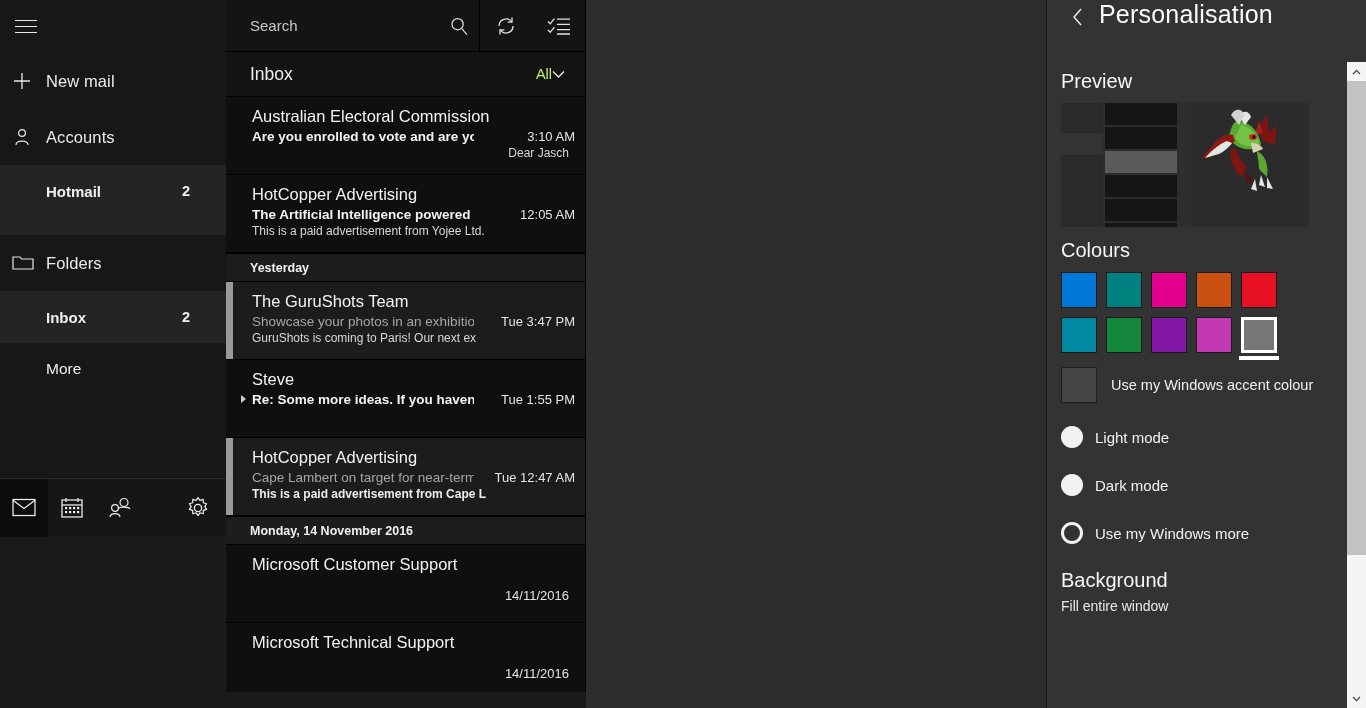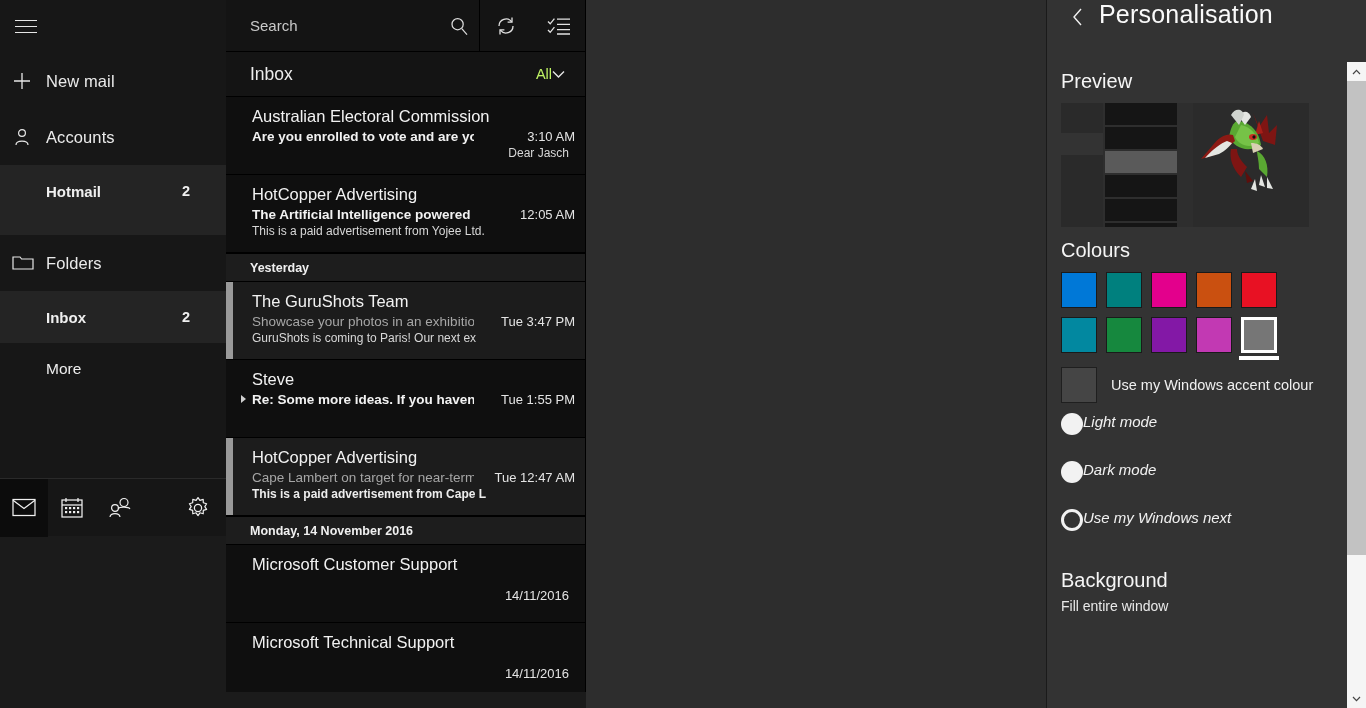--- a/index.html
+++ b/index.html
@@ -135,21 +135,21 @@
   }
   .swatch-wrap { position: relative; }
   .swatch-wrap.selected .swatch { border: 3px solid #ffffff; }
   .swatch-wrap.selected::after {
     content:''; position:absolute; left:-2px; right:-2px; bottom:-7px; height:4px; background:#ffffff;
   }
   .accent-row { display:flex; align-items:center; gap:14px; margin: 14px 0 10px 0; }
   .accent-box { width:36px; height:36px; background:#454545; border:1px solid #1f1f1f; }
   .accent-lbl { font-size:14.5px; color:#f0f0f0; }
 
-  .radio-row { display:flex; align-items:flex-start; height: 48px; font-style: italic; }
+  .radio-row { display:flex; align-items:center; gap:12px; height: 48px; }
   .radio { width: 22px; height:22px; border-radius:50%; flex:0 0 22px; }
   .radio.filled { background:#f2f2f2; }
   .radio.ring { background: transparent; border: 3px solid #f2f2f2; }
   .radio-lbl { font-size: 15px; color:#f2f2f2; font-weight: 300; }
 
   .bg-title { font-size: 20px; font-weight: 300; color:#f5f5f5; margin: 12px 0 6px 0; }
   .bg-sub { font-size: 14px; color:#e9e9e9; margin-bottom: 12px; }
   .toggle-row { display:flex; align-items:center; gap:14px; }
   .toggle {
     width: 49px; height: 22px; border-radius: 11px; background:#c8c8c8;
@@ -481,21 +481,21 @@
       <div class="radio-row">
         <div class="radio filled"></div>
         <div class="radio-lbl">Light mode</div>
       </div>
       <div class="radio-row">
         <div class="radio filled"></div>
         <div class="radio-lbl">Dark mode</div>
       </div>
       <div class="radio-row">
         <div class="radio ring"></div>
-        <div class="radio-lbl">Use my Windows next</div>
+        <div class="radio-lbl">Use my Windows more</div>
       </div>
 
       <div class="bg-title">Background</div>
       <div class="bg-sub">Fill entire window</div>
 
     </div>
 
     <div class="vsb">
       <div class="track">
         <div class="thumb"></div>

